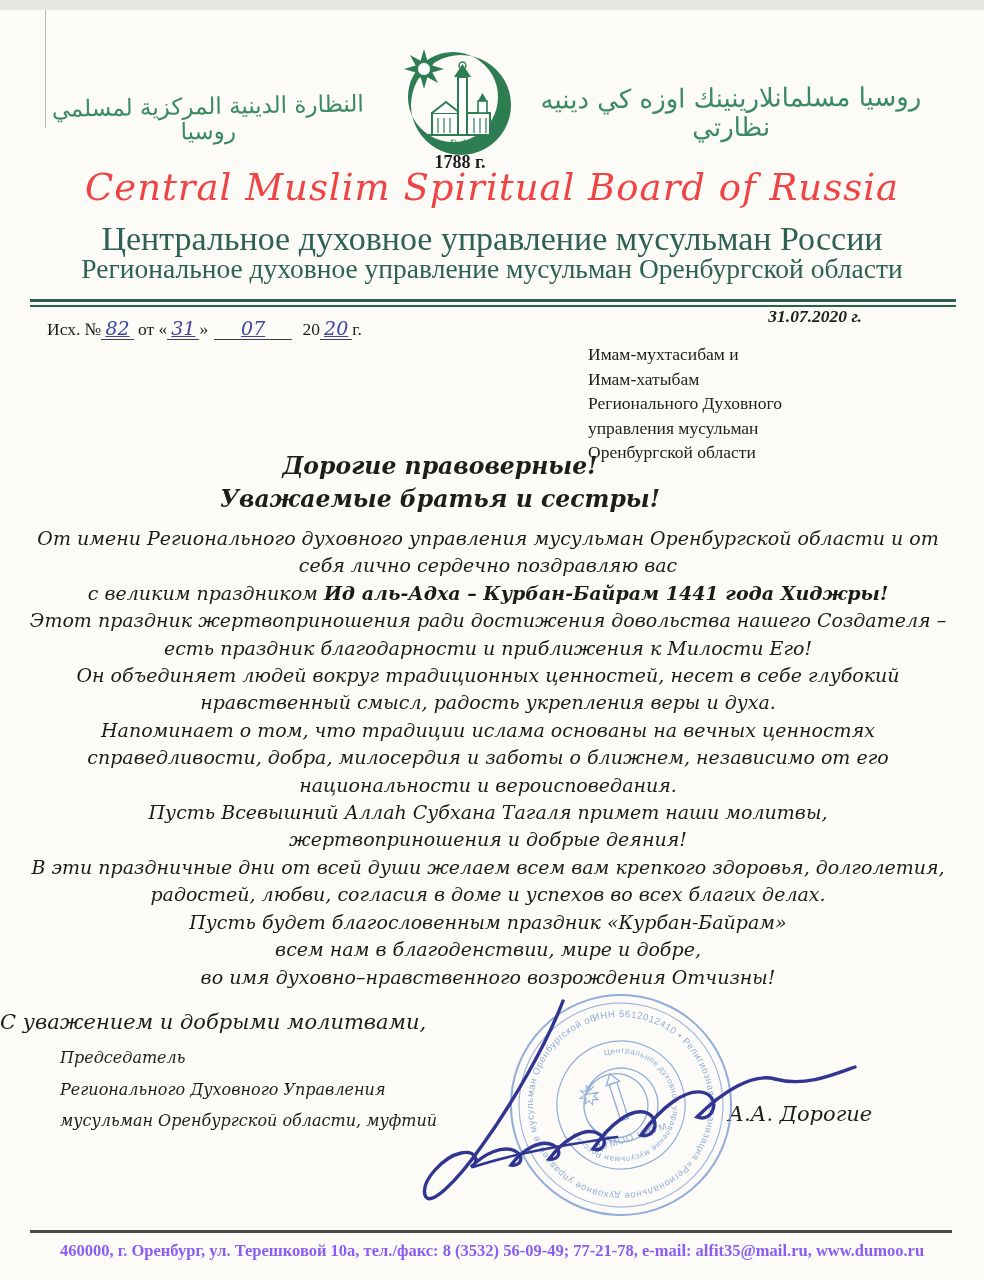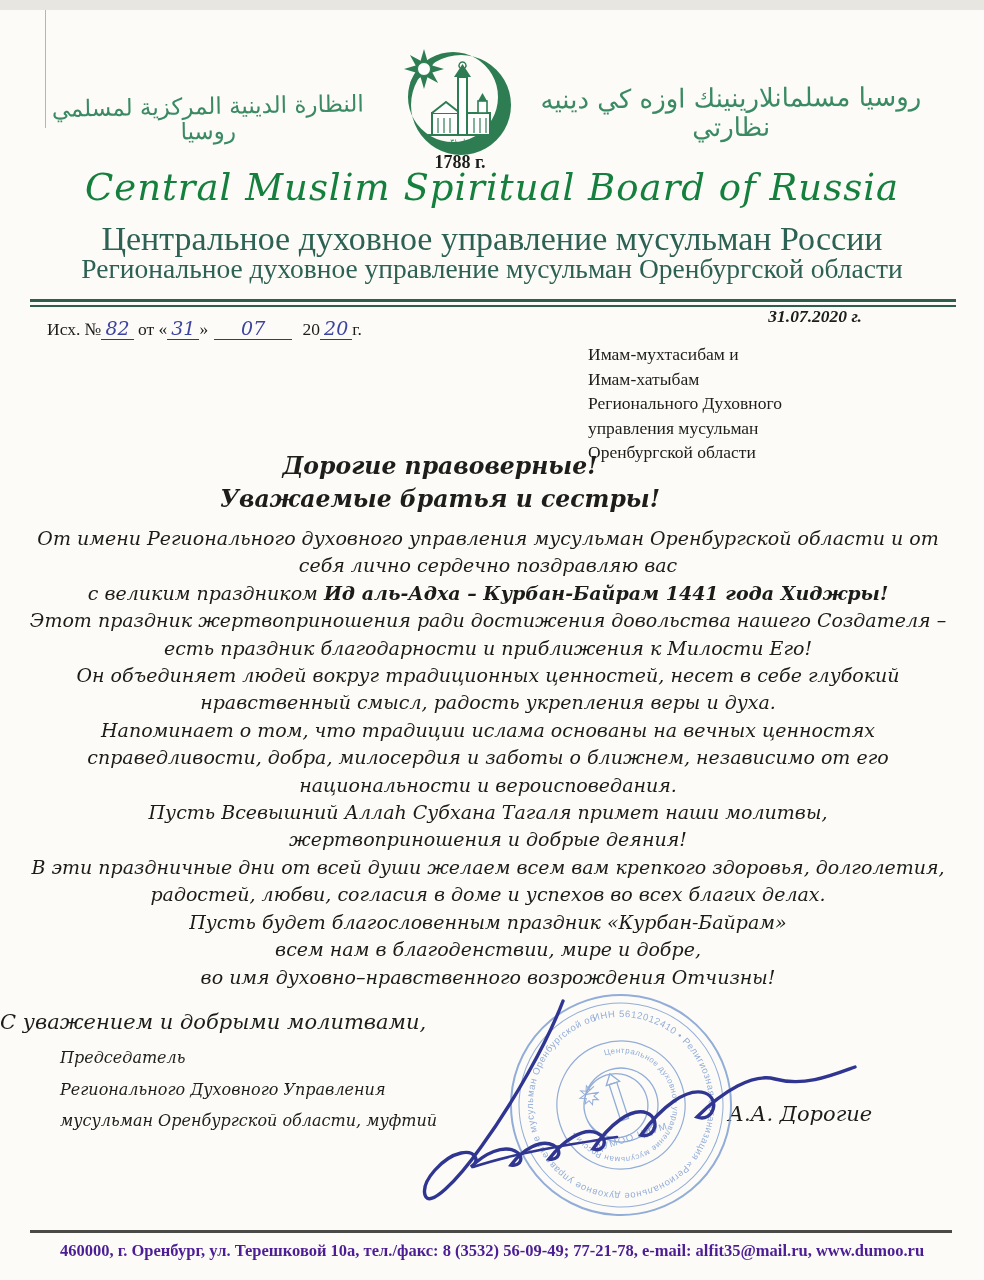--- a/index.html
+++ b/index.html
@@ -9,30 +9,30 @@
     font-family:"Liberation Serif",serif;color:#1d1d1b;
   }
   
   .arabic{position:absolute;color:#3a8a63;font-family:"DejaVu Sans",sans-serif;direction:rtl;text-align:center;line-height:1.1;}
   .arabic-left{left:48px;top:84px;width:320px;font-size:23px;transform:rotate(-1deg);}
   .arabic-right{left:540px;top:74px;width:382px;font-size:26px;transform:rotate(-0.5deg);}
   .emblem{position:absolute;left:396px;top:33px;}
   .founded{position:absolute;left:0;top:142px;width:920px;text-align:center;
     font-weight:bold;font-size:18px;}
   .title-en{position:absolute;left:0;top:156px;width:984px;text-align:center;
-    font-family:"DejaVu Serif",serif;font-style:italic;font-size:37px;color:#15803d;letter-spacing:1px;}
+    font-family:"DejaVu Serif",serif;font-style:italic;font-size:37px;color:#ef4444;letter-spacing:1px;}
   .org{position:absolute;left:0;width:984px;text-align:center;color:#2d6154;}
   .org-central{top:210px;font-size:34px;}
   .org-regional{top:243px;font-size:27.5px;}
   .rule-green{position:absolute;left:30px;right:28px;top:289px;height:3px;
     border-top:3px solid #2c5f50;border-bottom:2px solid #2c5f50;}
   .date-line{position:absolute;top:296px;right:122px;font-weight:bold;font-style:italic;font-size:17.5px;}
   
   .ref-line{position:absolute;left:47px;top:307px;font-size:17.5px;}
-  .ink{font-family:"DejaVu Serif",serif;font-style:italic;color:#3d44a0;font-size:19px;}
+  .ink{font-family:"DejaVu Serif",serif;font-style:italic;color:#3d44a0;font-size:19px;text-decoration:underline;}
   .blank{border-bottom:1.3px solid #3f3f3f;display:inline-block;text-align:center;}
   .blank-num{padding:0 4px;}
   .blank-month{min-width:78px;margin:0 6px;}
   
   .addressee{position:absolute;left:588px;top:332px;font-size:17.5px;line-height:24.5px;}
   
   .salutation{position:absolute;left:0;top:440px;width:880px;text-align:center;
     font-family:"DejaVu Serif",serif;font-style:italic;font-weight:bold;font-size:23.5px;line-height:33px;}
   .letter-body{position:absolute;left:28px;right:36px;top:515px;text-align:center;
     font-family:"DejaVu Serif",serif;font-style:italic;font-size:19px;line-height:27.4px;color:#1b1b19;}
@@ -42,21 +42,21 @@
   
   .signer-title{position:absolute;left:60px;top:1032px;
     font-family:"DejaVu Serif",serif;font-style:italic;font-size:16px;line-height:31.5px;}
   .signer-name{position:absolute;left:728px;top:1092px;
     font-family:"DejaVu Serif",serif;font-style:italic;font-size:21px;}
   .stamp{position:absolute;left:506px;top:980px;opacity:.82;}
   .signature-ink{position:absolute;left:385px;top:985px;}
   
   .footer-rule{position:absolute;left:30px;right:32px;top:1220px;height:2.6px;background:#4a4a48;}
   .footer-address{position:absolute;left:0;top:1231px;width:984px;text-align:center;
-    font-weight:bold;font-size:16.5px;color:#4c1d95;}
+    font-weight:bold;font-size:16.5px;color:#8b5cf6;}
   .scan-vline{position:absolute;left:45px;top:0;width:1px;height:118px;background:#b9b5ae;}
   .scan-bottom{position:absolute;left:330px;right:0;bottom:0;height:5px;background:#1d1d1d;transform:rotate(-0.15deg);}
 </style>
 </head>
 <body>
 
 <div class="page">
 
   <div class="scan-vline"></div>
 

